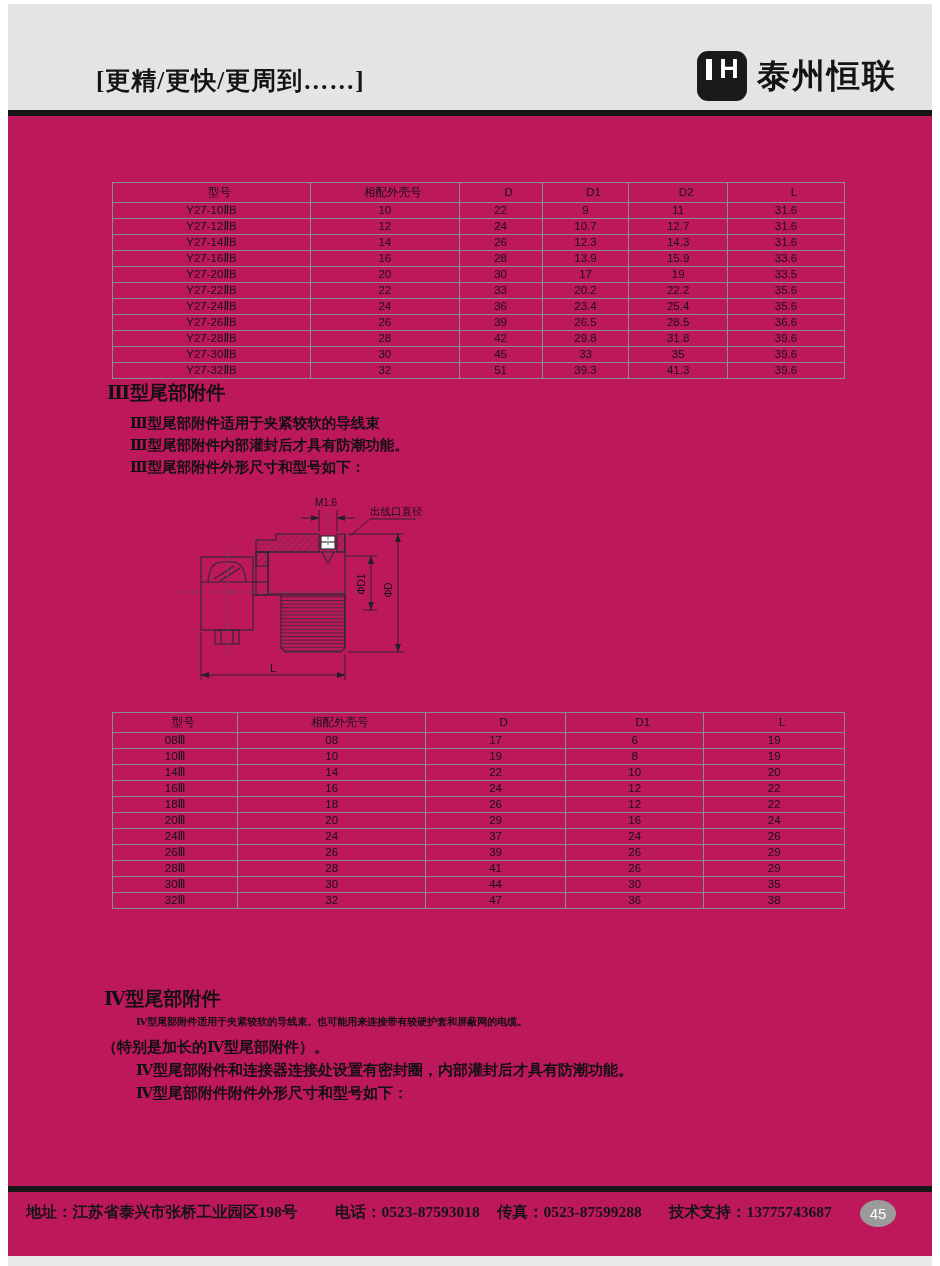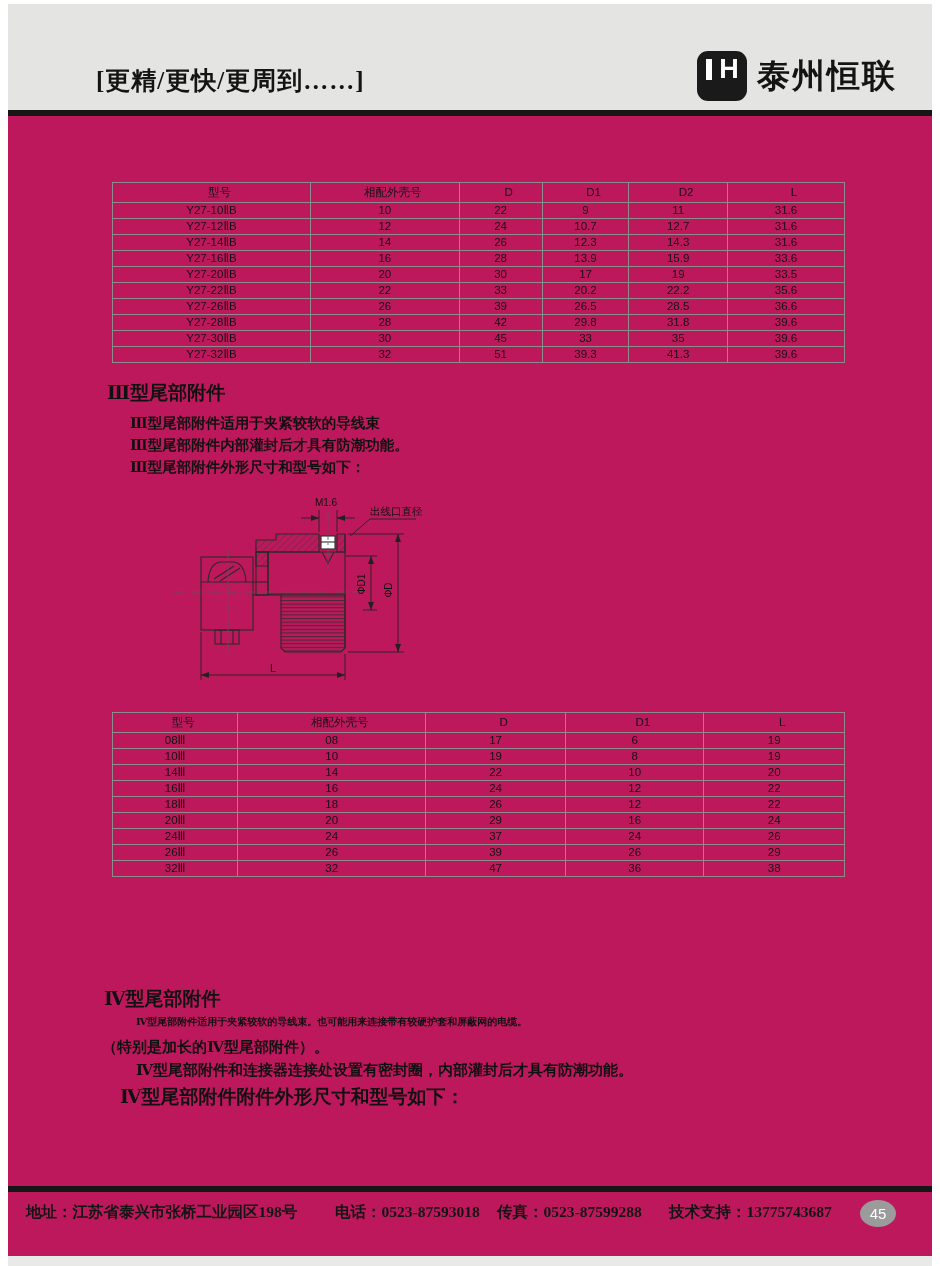--- a/index.html
+++ b/index.html
@@ -33,21 +33,21 @@
   .sec-title { position:absolute; font-size:19px; font-weight:bold; color:#101010; }
   .sec-line  { position:absolute; font-size:14.5px; font-weight:600; color:#101010; }
   .sec3-title { left:99px;  top:376px; }
   .sec3-l0 { left:122px; top:410px; }
   .sec3-l1 { left:122px; top:432px; }
   .sec3-l2 { left:122px; top:454px; }
   .sec4-title { left:96px; top:982px; }
   .sec4-l0 { left:128px; top:1011px; font-size:10px; }
   .sec4-l1 { left:94px;  top:1034px; font-size:15px; }
   .sec4-l2 { left:128px; top:1057px; font-size:15px;text-align:center; }
-  .sec4-l3 { left:112px; top:1080px; font-size:19px; }
+  .sec4-l3 { left:128px; top:1080px; font-size:15px; }
   
   .drawing { position:absolute; left:150px; top:488px; width:300px; height:202px; }
   
   .footer-item { position:absolute; top:1198px; font-size:15.5px; font-weight:bold; color:#141414; }
   .f-address { left:18px; } .f-phone { left:327px; } .f-fax { left:489px; } .f-support { left:661px; }
   .page-badge { position:absolute; left:852px; top:1196px; width:36px; height:27px; border-radius:50%;
                 color:#fff; text-align:center; line-height:27px; font-size:15px;
                 font-family:"Liberation Sans","DejaVu Sans",sans-serif; }
   .bottom-edge { position:absolute; left:0; bottom:0; width:940px; height:14px; background:#e9e9e7; }
 </style>
@@ -120,20 +120,28 @@
           <td>17</td>
           <td>19</td>
           <td>33.5</td>
         </tr>
         <tr>
           <td>Y27-22ⅡB</td>
           <td>22</td>
           <td>33</td>
           <td>20.2</td>
           <td>22.2</td>
+          <td>35.6</td>
+        </tr>
+        <tr>
+          <td>Y27-24ⅡB</td>
+          <td>24</td>
+          <td>36</td>
+          <td>23.4</td>
+          <td>25.4</td>
           <td>35.6</td>
         </tr>
         <tr>
           <td>Y27-26ⅡB</td>
           <td>26</td>
           <td>39</td>
           <td>26.5</td>
           <td>28.5</td>
           <td>36.6</td>
         </tr>
@@ -304,20 +312,34 @@
           <td>26</td>
         </tr>
         <tr>
           <td>26Ⅲ</td>
           <td>26</td>
           <td>39</td>
           <td>26</td>
           <td>29</td>
         </tr>
         <tr>
+          <td>28Ⅲ</td>
+          <td>28</td>
+          <td>41</td>
+          <td>26</td>
+          <td>29</td>
+        </tr>
+        <tr>
+          <td>30Ⅲ</td>
+          <td>30</td>
+          <td>44</td>
+          <td>30</td>
+          <td>35</td>
+        </tr>
+        <tr>
           <td>32Ⅲ</td>
           <td>32</td>
           <td>47</td>
           <td>36</td>
           <td>38</td>
         </tr>
       </tbody>
     </table>
 
   <div class="sec-title sec4-title">Ⅳ型尾部附件</div>

